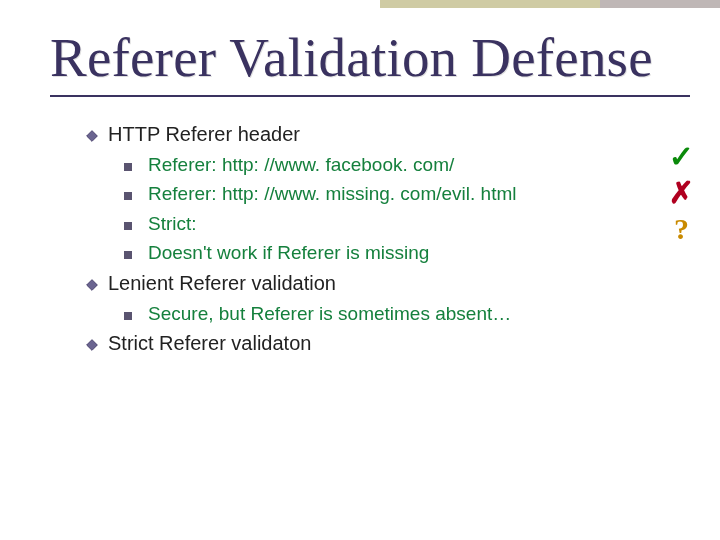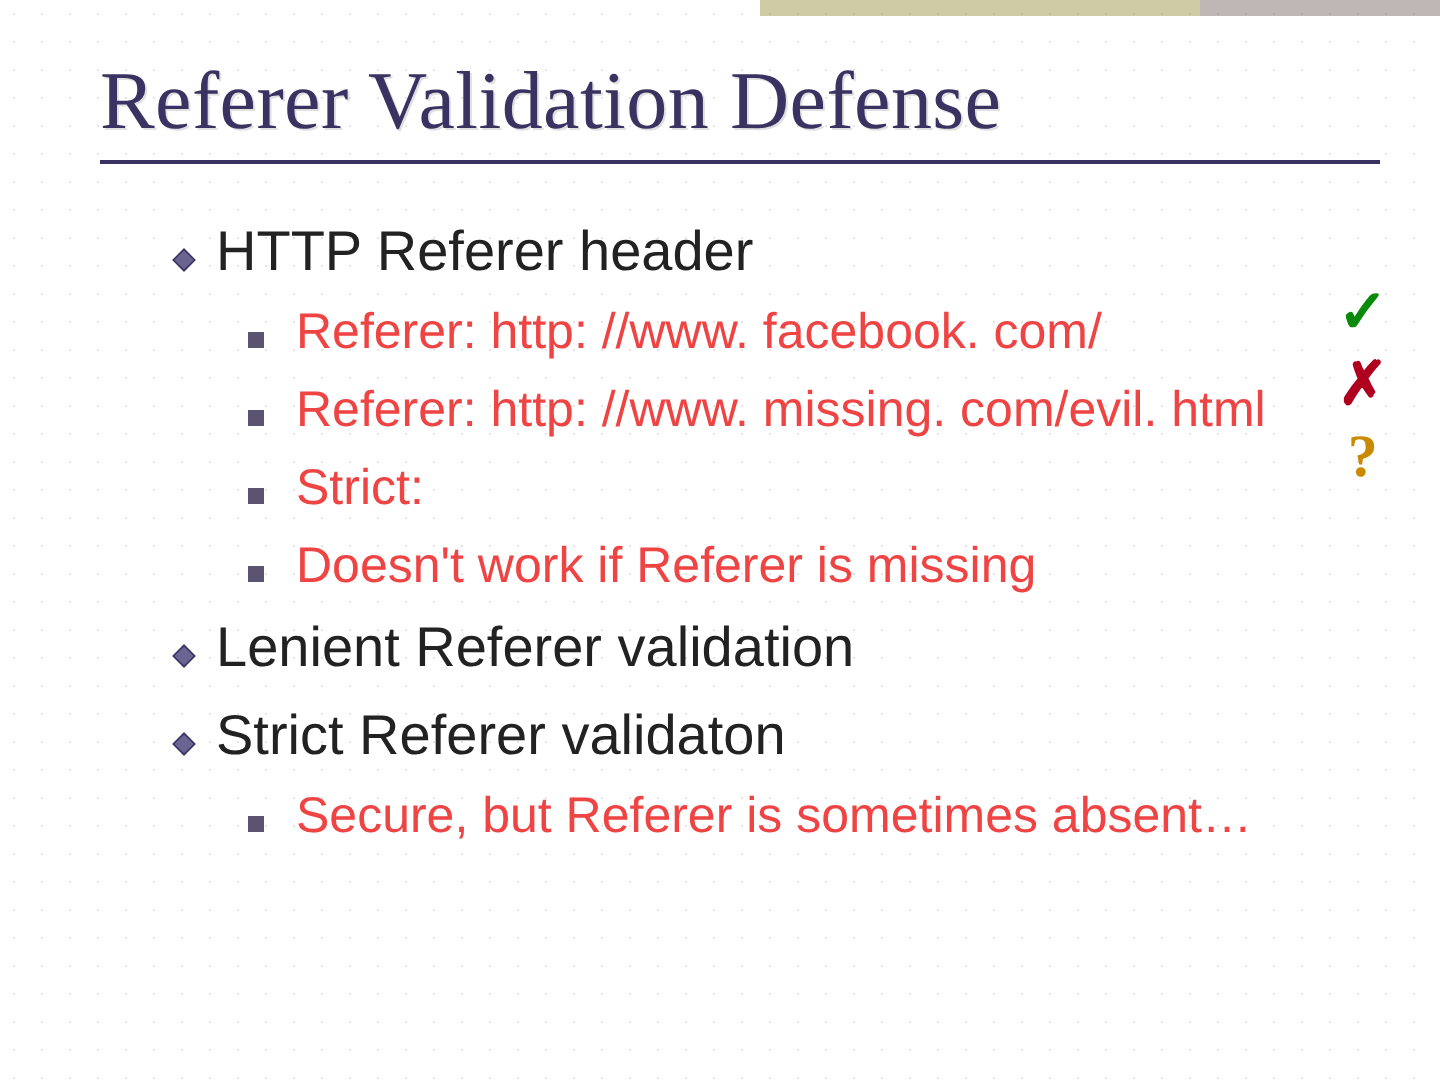--- a/index.html
+++ b/index.html
@@ -27,21 +27,21 @@
     gap: 0;
   }
   .accent-olive { width: 220px; height: 8px; background: #a8a05a; opacity: 0.55; }
   .accent-taupe { width: 120px; height: 8px; background: #8a7b7a; opacity: 0.55; }
   .slide {
     position: relative;
     padding: 26px 40px 0 50px;
   }
   .title {
     font-family: "Times New Roman", Times, serif;
-    font-size: 41px;
+    font-size: 55px;
     font-weight: 400;
     color: #3a3260;
     text-shadow: 1px 1px 0 rgba(0,0,0,0.12);
     margin-bottom: 6px;
     letter-spacing: 0.2px;
   }
   .underline {
     height: 2px;
     background: #3a3260;
     margin: 2px 0 22px 0;
@@ -58,37 +58,37 @@
   }
   .lvl1 .bullet {
     width: 22px;
     flex: 0 0 22px;
     display: flex;
     align-items: center;
     justify-content: flex-start;
   }
   .lvl1 .text {
     font-family: Verdana, Geneva, sans-serif;
-    font-size: 28px;
+    font-size: 20px;
     color: #222;
   }
   .lvl2 {
     padding-left: 38px;
   }
   .lvl2 .bullet {
     width: 24px;
     flex: 0 0 24px;
     display: flex;
     align-items: center;
     justify-content: flex-start;
   }
   .lvl2 .text {
     font-family: Verdana, Geneva, sans-serif;
-    font-size: 25px;
-    color: #ef4444;
+    font-size: 19px;
+    color: #15803d;
   }
   .sq {
     display: inline-block;
     width: 8px; height: 8px;
     background: #5a5470;
     margin-top: 2px;
   }
   
   .diamond {
     display: inline-block;
@@ -172,35 +172,35 @@
       <span class="bullet">
         <span class="diamond">
           <svg viewBox="0 0 12 12" width="12" height="12">
             <rect x="2.2" y="2.2" width="7.6" height="7.6" transform="rotate(45 6 6)" fill="#6a6490" stroke="#3a3260" stroke-width="0.8"></rect>
           </svg>
         </span>
       </span>
       <span class="text">Lenient Referer validation</span>
     </div>
 
+    <div class="row lvl2">
+      <span class="bullet">
+          <span class="sq"></span>
+        </span>
+      <span class="text">Secure, but Referer is sometimes absent…</span>
+    </div>
     <div class="row lvl1">
       <span class="bullet">
         <span class="diamond">
           <svg viewBox="0 0 12 12" width="12" height="12">
             <rect x="2.2" y="2.2" width="7.6" height="7.6" transform="rotate(45 6 6)" fill="#6a6490" stroke="#3a3260" stroke-width="0.8"></rect>
           </svg>
         </span>
       </span>
       <span class="text">Strict Referer validaton</span>
-    </div>
-    <div class="row lvl2">
-      <span class="bullet">
-          <span class="sq"></span>
-        </span>
-      <span class="text">Secure, but Referer is sometimes absent…</span>
     </div>
 
   </div>
 </div>
 
 <div class="marks">
   <span class="mark check">✓</span>
   <span class="mark cross">✗</span>
   <span class="mark qmark">?</span>
 </div>

